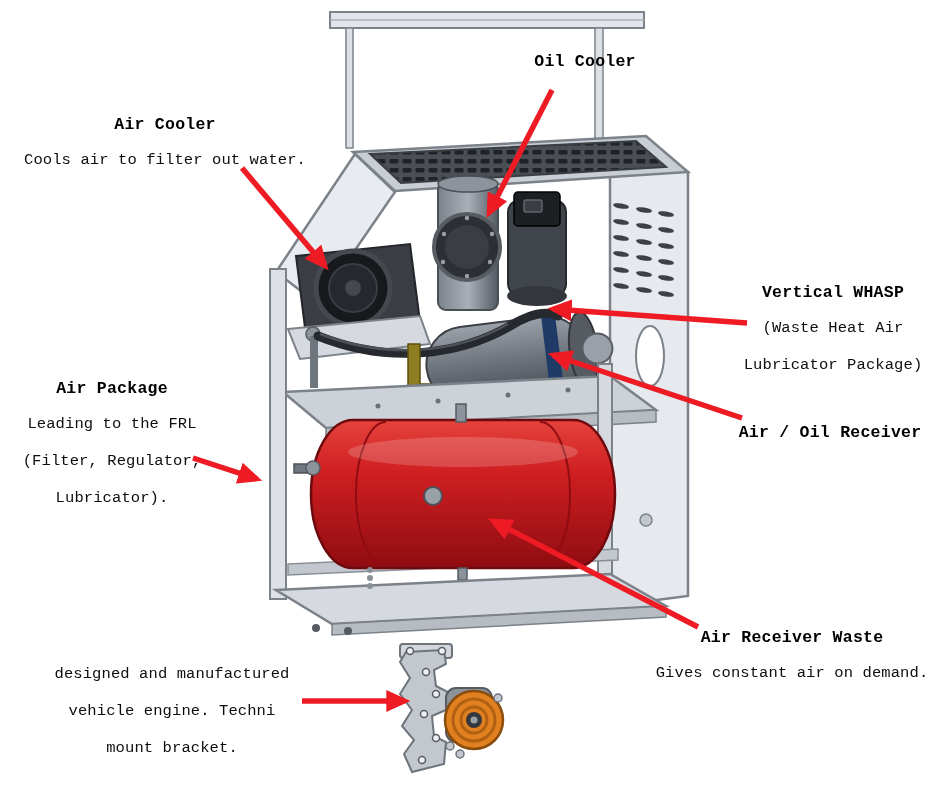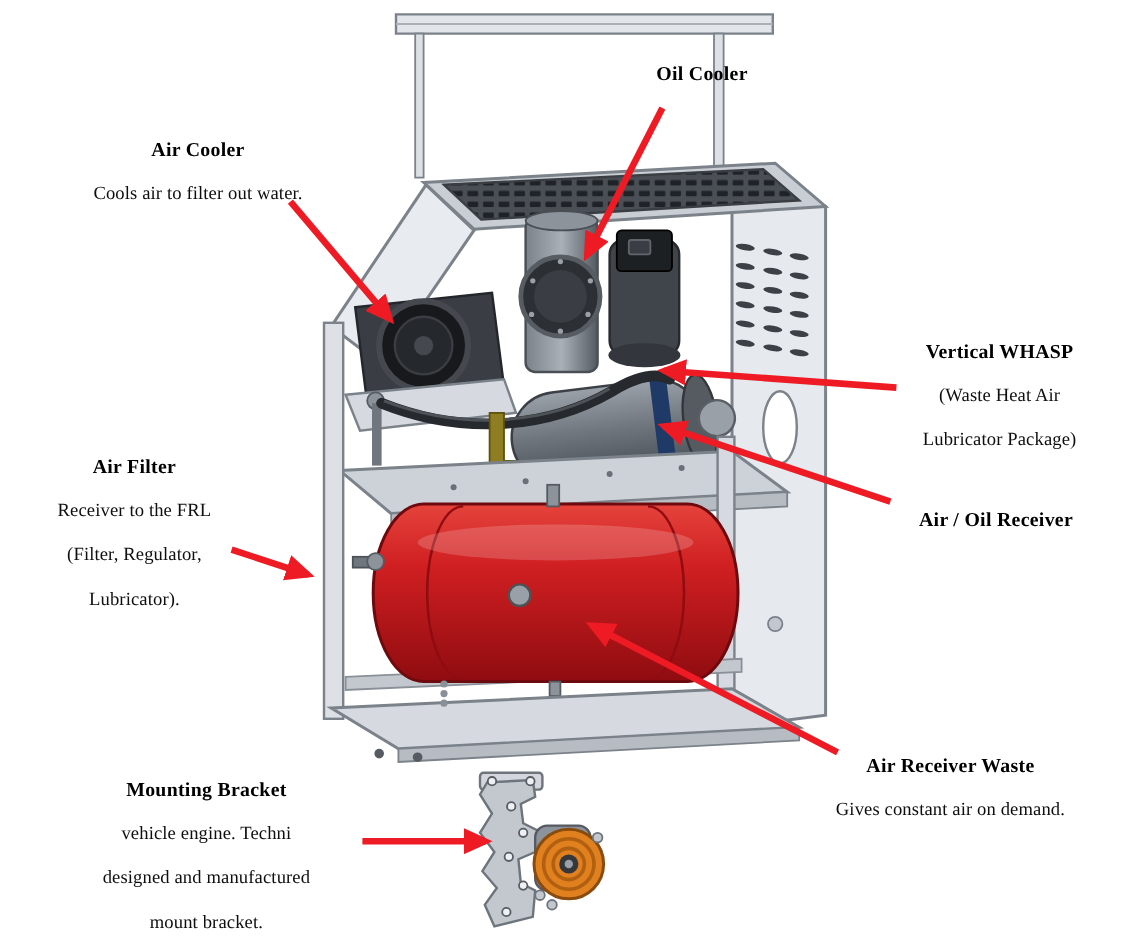--- a/index.html
+++ b/index.html
@@ -1,17 +1,17 @@
 <!DOCTYPE html>
 <html><head>
 <meta charset="utf-8">
 <style>
   html,body{margin:0;padding:0;background:#ffffff;}
   .page{position:relative;width:940px;height:788px;background:#ffffff;overflow:hidden;
-        font-family:Liberation Serif, serif;}
+        font-family:Liberation Mono, monospace;}
   .ann{position:absolute;transform:translateX(-50%);text-align:center;white-space:nowrap;z-index:10;}
   .ann-title{font-size:16.5px;font-weight:700;color:#000;letter-spacing:.25px;margin-bottom:2px;}
   .ann-line{font-size:15.5px;color:#0e0e0e;line-height:1.36;letter-spacing:.1px;margin-top:16px;}
   .overlay{position:absolute;left:0;top:0;width:940px;height:788px;z-index:5;pointer-events:none;}
   .illus{position:absolute;z-index:1;}
 </style>
 </head>
 <body>
 
 <div class="page">
@@ -215,35 +215,34 @@
     <div class="ann-line">Cools air to filter out water.</div>
   </div>
 
   <div class="ann" style="left:833px;top:283px">
     <div class="ann-title">Vertical WHASP</div>
     <div class="ann-line">(Waste Heat Air</div>
     <div class="ann-line">Lubricator Package)</div>
   </div>
 
   <div class="ann" style="left:112px;top:379px">
-    <div class="ann-title">Air Filter</div>
-    <div class="ann-line">Receiver to the FRL</div>
+    <div class="ann-title">Air Package</div>
+    <div class="ann-line">Leading to the FRL</div>
     <div class="ann-line">(Filter, Regulator,</div>
     <div class="ann-line">Lubricator).</div>
   </div>
 
   <div class="ann" style="left:830px;top:423px">
     <div class="ann-title">Air / Oil Receiver</div>
   </div>
 
   <div class="ann" style="left:792px;top:628px">
     <div class="ann-title">Air Receiver Waste</div>
     <div class="ann-line">Gives constant air on demand.</div>
   </div>
 
   <div class="ann" style="left:172px;top:648px">
-    <div class="ann-title">Mounting Bracket</div>
+    <div class="ann-line">designed and manufactured</div>
     <div class="ann-line">vehicle engine. Techni</div>
-    <div class="ann-line">designed and manufactured</div>
     <div class="ann-line">mount bracket.</div>
   </div>
 
 </div>
 
 </body></html>

